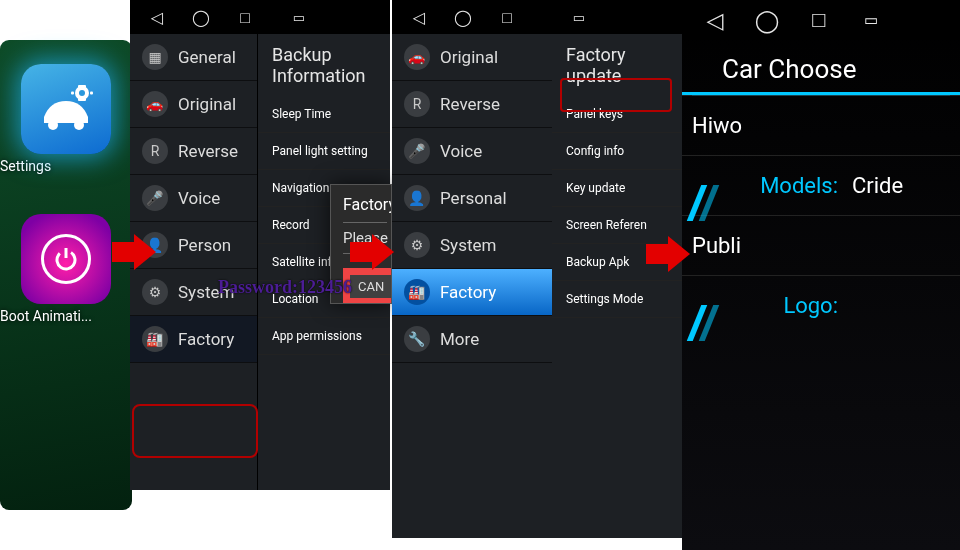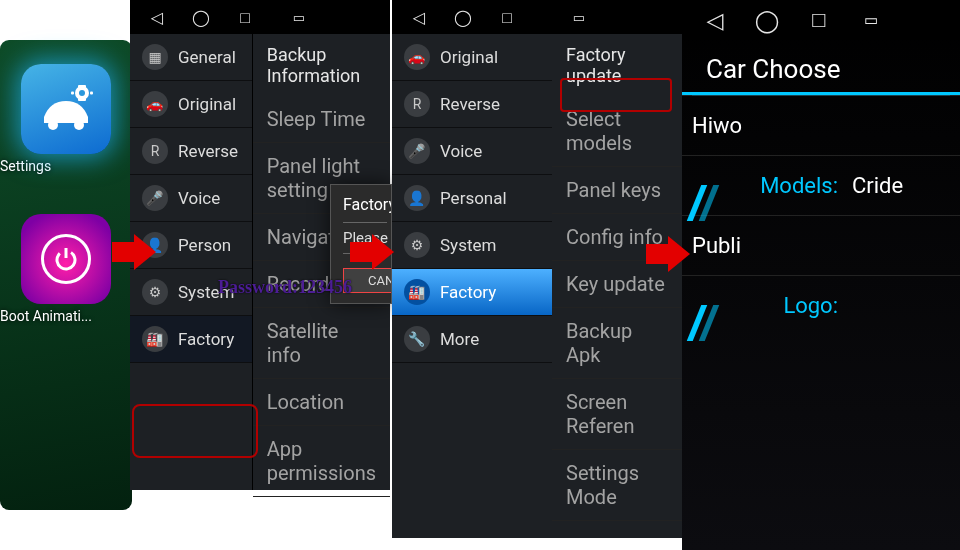--- a/index.html
+++ b/index.html
@@ -21,46 +21,46 @@
   .col { background:#1d2024; color:#dcdcdc; position:absolute; top:0; }
   .menu { list-style:none; }
   .menu li { display:flex; align-items:center; gap:10px; padding:10px 12px;
              border-bottom:1px solid #0d0e10; font-size:17px; cursor:pointer; }
   .menu li .micon { width:26px; height:26px; border-radius:50%; background:#3a3d41;
                     display:flex; align-items:center; justify-content:center; font-size:14px;
                     color:#c9c9c9; flex-shrink:0;}
   .menu li.selected { background:linear-gradient(#4db0ff,#0866c6); color:#fff; }
   .menu li.hilite   { background:#121823; }
   .hilite-box { position:absolute; border:2px solid #b20000; border-radius:8px; pointer-events:none;}
-  .sub { list-style:none; font-size:20px; color:#a3a3a3; }
+  .sub { list-style:none; font-size:12px; color:#ffffff; }
   .sub li { padding:11px 14px; border-bottom:1px solid #222; cursor:pointer;}
   .header { font-size:18px; color:#e6e6e6; padding:10px 14px;}
   
   .car { background:linear-gradient(#000,#0c0c10); color:#fff; position:absolute; top:0; }
-  .car h1 { font-size:26px; font-weight:400; padding:14px 0 8px 24px; border-bottom:3px solid #00c8ff;
+  .car h1 { font-size:26px; font-weight:400; padding:14px 0 8px 40px; border-bottom:3px solid #00c8ff;
             position:relative; }
   .car h1::after { content:""; position:absolute; left:10px; right:10px; bottom:-4px; height:1px; background:#00c8ff33;}
   .fieldrow { display:flex; align-items:center; height:60px; border-top:1px solid #222;
               font-size:22px; }
   .fieldrow .key { color:#00c8ff; width:160px; text-align:right; padding-right:4px;
                    position:relative;}
   .fieldrow .key::before, .fieldrow .key::after{
      content:""; position:absolute; width:6px; height:36px; background:#00c8ff;
      transform:skewX(-22deg);
   }
   .fieldrow .key::before{ left:12px; top:12px;}
   .fieldrow .key::after { left:24px; top:12px; opacity:.55;}
   .fieldrow .val { color:#fff; padding-left:10px; }
   
   .dialog { position:absolute; background:#2b2b2b; border:1px solid #555; color:#ddd;
             padding:10px 4px 10px 12px; font-size:15px; box-shadow:0 0 20px #000a;}
   .dialog .d-title { font-size:16px; color:#fff; margin-bottom:8px;}
   .dialog .d-line  { border-top:1px solid #666; margin:6px 0; }
-  .dialog .d-btn   { display:inline-block; margin-top:8px; background:#404040; padding:4px 24px;
-                     font-size:13px; color:#ddd; border:1px solid #ef4444;}
+  .dialog .d-btn   { display:inline-block; margin-top:8px; background:#404040; padding:4px 8px;
+                     font-size:13px; color:#ddd; border:7px solid #ef4444;}
   .overlay { position:absolute; color:#4c1d95; font-size:18px; font-weight:bold;
              text-shadow:0 0 2px #000;font-family:Liberation Serif, serif; }
   
   .arrow { position:absolute; display:flex; align-items:center; }
   .arrow .shaft{ width:22px; height:20px; background:#e30000;}
   .arrow .tip  { width:0; height:0; border-top:18px solid transparent;
                  border-bottom:18px solid transparent; border-left:22px solid #e30000;}
   
   .eqbg { position:absolute; inset:46px 0 0 0; overflow:hidden; opacity:.07; z-index:-1;
           display:flex; align-items:flex-end; gap:6px; padding-left:8px;}
@@ -198,26 +198,25 @@
       </li>
   </ul>
 </div>
 
 <div class="stage col" style="left:552px; width:130px; top:0; height:538px;">
   <div class="navbar" style="gap:20px;">
     <span class="navglyph" style="font-size:13px;">▭</span>
   </div>
   <div class="header">Factory update</div>
   <ul class="sub" style="position:relative;">
-    <li>Select models</li>
     <li>Panel keys</li>
     <li>Config info</li>
     <li>Key update</li>
+    <li>Screen Referen</li>
     <li>Backup Apk</li>
-    <li>Screen Referen</li>
     <li>Settings Mode</li>
   </ul>
   <div class="hilite-box" style="left:8px; top:78px; width:112px; height:34px; border-radius:4px;"></div>
 </div>
 
 <div class="stage car" style="left:682px; width:278px; height:550px;">
   <div class="navbar" style="background:#000; height:40px; gap:34px; padding-left:24px; font-size:22px;">
     <span class="navglyph">◁</span>
     <span class="navglyph">◯</span>
     <span class="navglyph">□</span>

